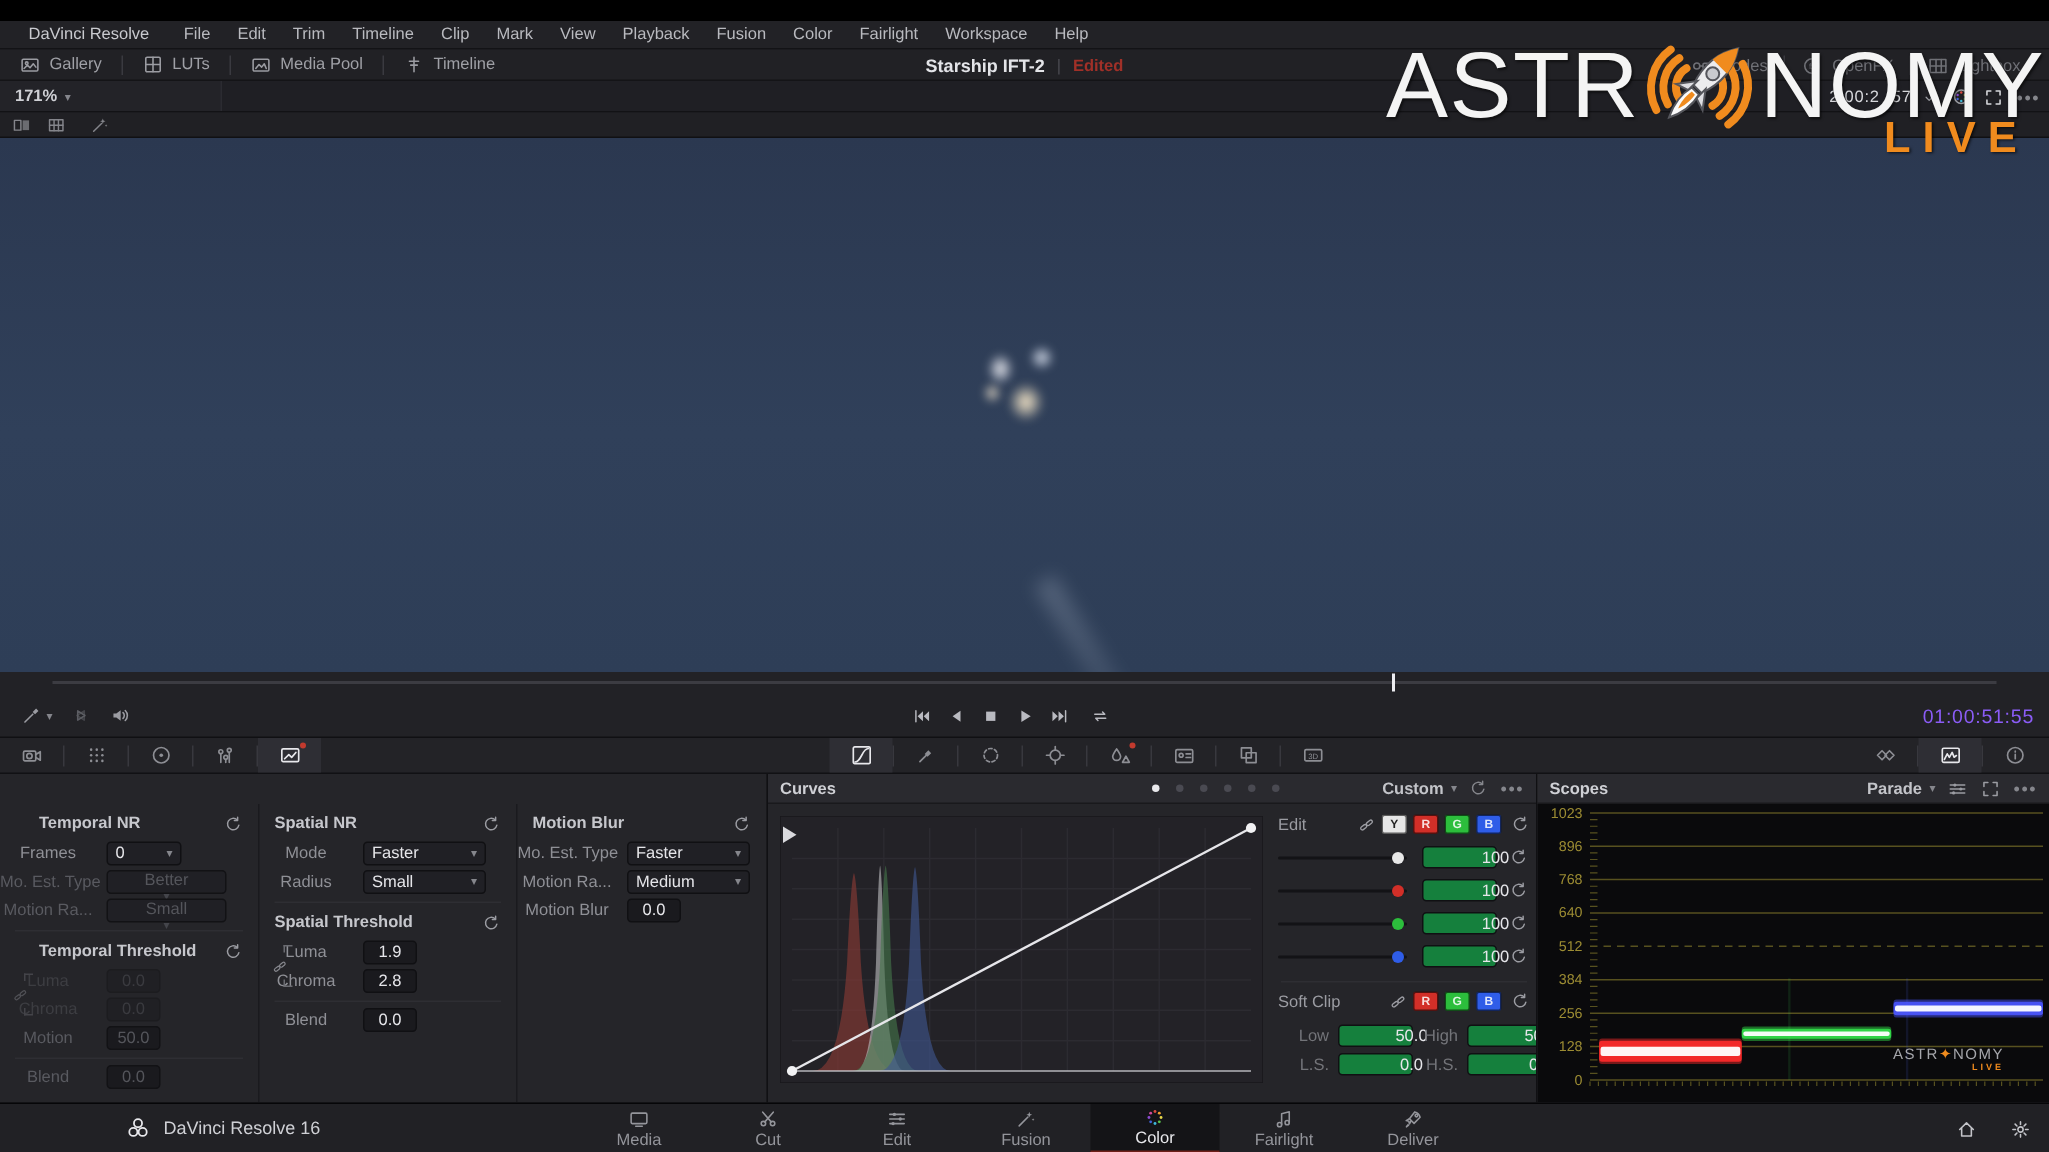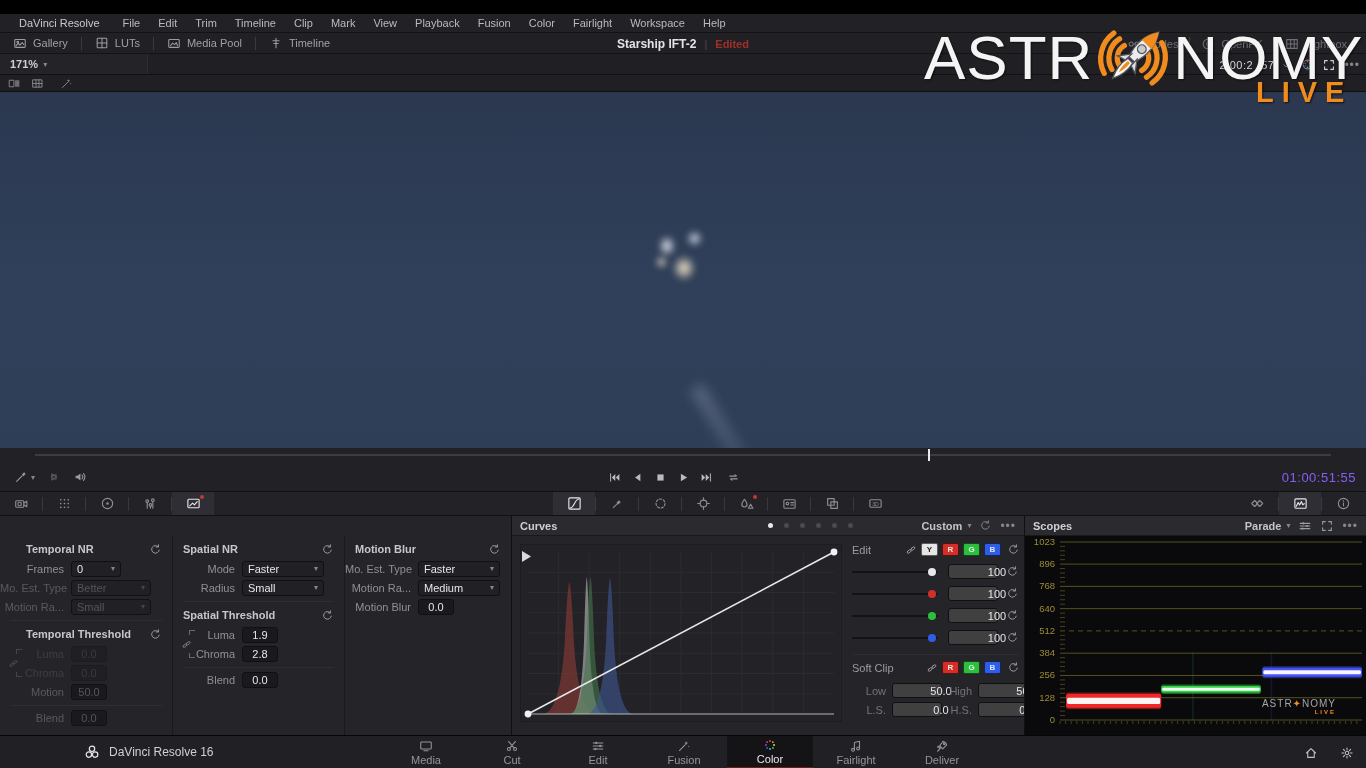--- a/index.html
+++ b/index.html
@@ -62,43 +62,43 @@
   .dot{width:5px;height:5px;border-radius:50%;background:#4a4a52;}
   .dot.active{background:#e8e8ec;}
   .selmini{display:flex;align-items:center;gap:5px;font-size:11px;font-weight:bold;color:#c3c4c9;}
   .ellip{color:#85868c;font-size:12px;letter-spacing:1px;}
   
   .fe-col{position:absolute;top:20px;bottom:0;}
   .fe-colborder{border-right:1px solid #1a1a1e;}
   .fe-sec{display:flex;align-items:center;height:20px;margin-top:3px;padding:0 10px 0 26px;}
   .fe-sec .t{font-size:11px;font-weight:bold;color:#c6c7cc;}
   .fe-row{display:flex;align-items:center;height:19px;}
-  .fe-label{font-size:11px;color:#8f9096;text-align:right;margin-right:7px;white-space:nowrap;}
+  .fe-label{font-size:11px;color:#8f9096;text-align:center;margin-right:7px;white-space:nowrap;}
   .ctl{height:16px;border:1px solid #101013;border-radius:3px;background:#1d1d21;display:flex;align-items:center;font-size:11px;color:#e6e6ea;}
   .ctl.sel{justify-content:space-between;padding:0 5px;background:#202025;}
   .ctl.num{justify-content:center;background:#1a1a1e;}
   .dim .fe-label{color:#595a60;}
-  .dim .ctl{color:#54555b;border-color:#121215;}
+  .dim .ctl{color:#54555b;border-color:#121215;flex-direction:column;}
   .dim .chev{color:#44454b;}
   .fe-div{height:1px;background:#35353b;margin:4px 10px 2px 10px;opacity:.6;}
   .linkwrap{position:relative;}
   .lbrk{position:absolute;width:6px;border-left:1px solid #6a6b71;}
   .lbrk.top{border-top:1px solid #6a6b71;}
   .lbrk.bot{border-bottom:1px solid #6a6b71;}
   .linkico{position:absolute;width:11px;height:11px;color:#85868c;}
   .dimlink{opacity:.45;}
   
   .cv-right{position:absolute;right:4px;top:24px;width:168px;}
   .cv-row{display:flex;align-items:center;height:19px;gap:4px;}
   .cv-label{font-size:11px;color:#9b9ca2;}
   .chbtn{width:17px;height:13px;border-radius:2px;font-size:8px;font-weight:bold;display:flex;align-items:center;justify-content:center;border:1px solid rgba(0,0,0,.6);}
   .slider{position:relative;width:86px;height:12px;}
   .slider .track{position:absolute;left:0;right:0;top:5px;height:2px;background:#131316;border-radius:1px;}
   .slider .knob{position:absolute;top:2px;width:8px;height:8px;border-radius:50%;}
-  .valbox{width:36px;height:15px;border:1px solid #101013;border-radius:3px;background:#404040;color:#e6e6ea;font-size:11px;display:flex;align-items:center;justify-content:center;padding-left:48px;}
+  .valbox{width:36px;height:15px;border:1px solid #101013;border-radius:3px;background:#15803d;color:#e6e6ea;font-size:11px;display:flex;align-items:center;justify-content:center;padding-left:48px;}
   .sc-grid{display:grid;grid-template-columns:34px 40px 34px 40px;gap:4px 6px;align-items:center;margin-top:6px;}
   .sc-l{font-size:11px;color:#737479;text-align:right;}
   
   .scope-wm{position:absolute;right:30px;bottom:18px;text-align:right;line-height:9px;pointer-events:none;}
   .scope-wm .t1{font-size:10px;color:#a5a6ab;letter-spacing:1px;}
   .scope-wm .t1 b{color:#f08b1e;}
   .scope-wm .t2{font-size:6px;color:#f08b1e;font-weight:bold;letter-spacing:2px;}
   
   .bottombar{left:0;top:735px;width:1366px;height:33px;background:#212125;border-top:1px solid #060608;display:flex;align-items:center;}
   .version{display:flex;align-items:center;gap:9px;margin-left:84px;font-size:12px;color:#cfd0d5;}

